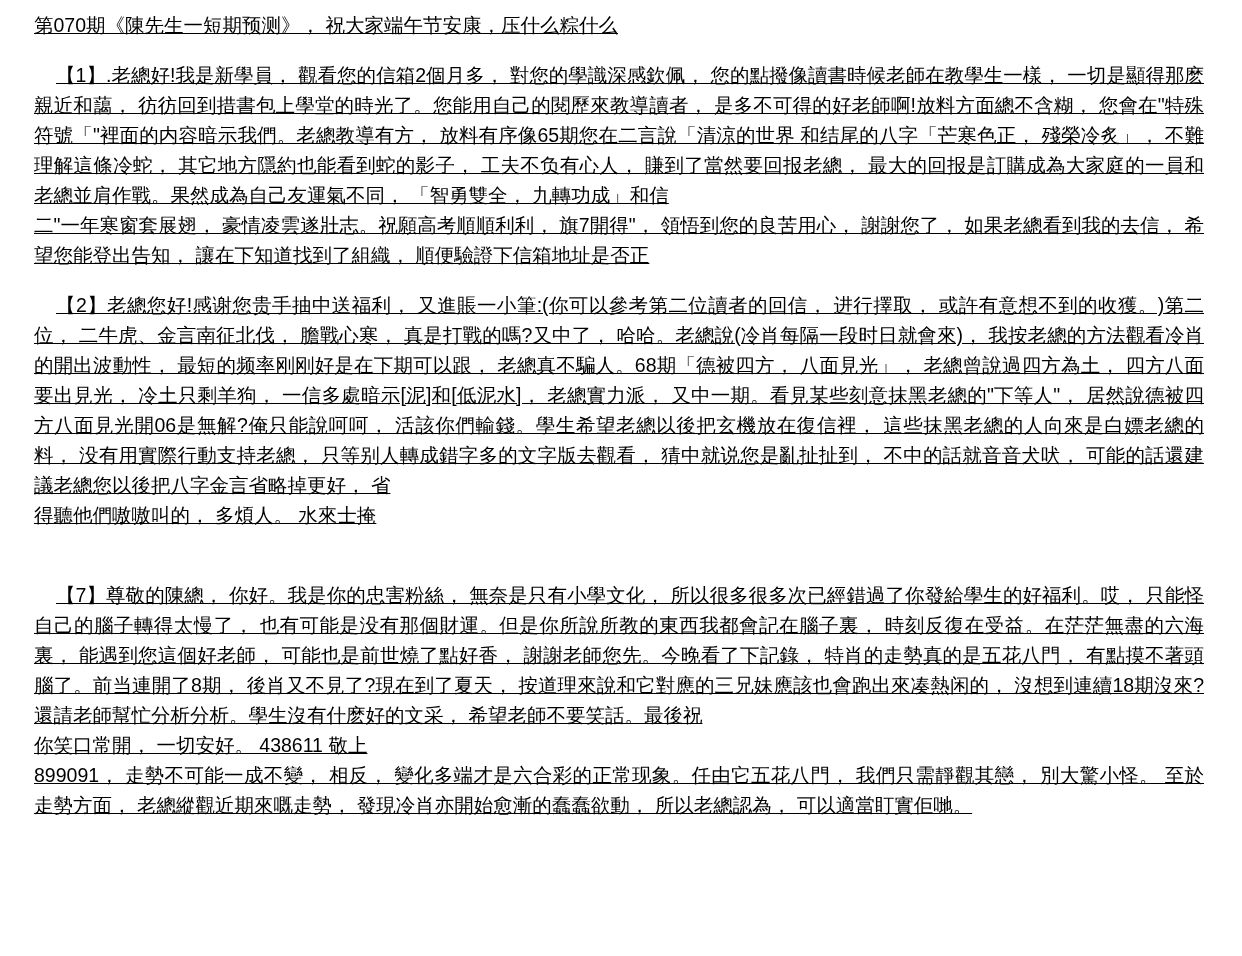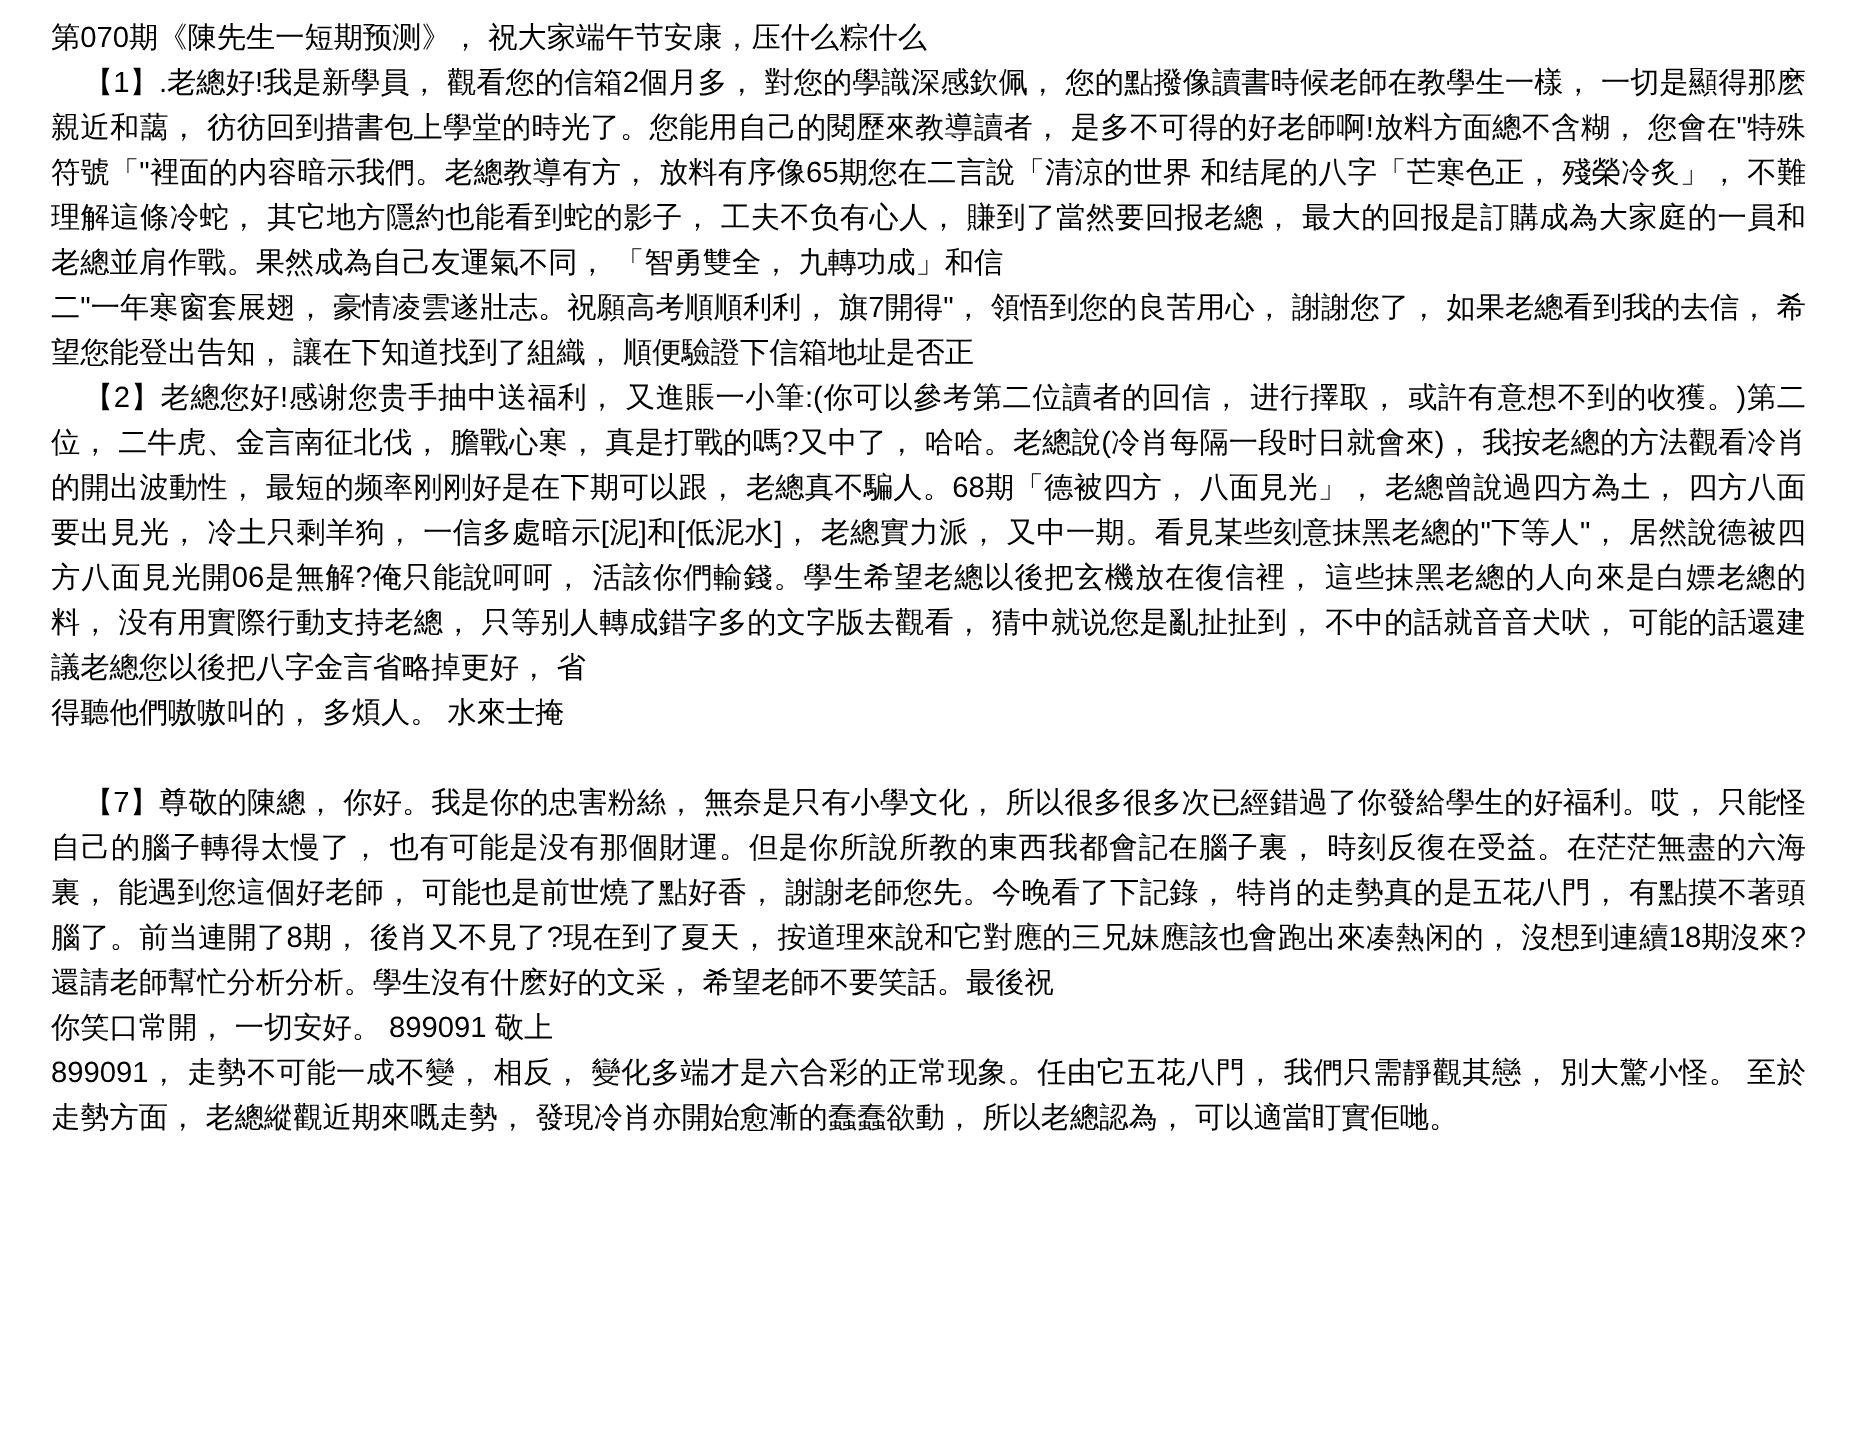--- a/index.html
+++ b/index.html
@@ -19,23 +19,25 @@
     padding: 10px 38px 10px 34px;
   }
   .para {
     font-size: 19.5px;
     line-height: 30px;
     text-align: justify;
     text-justify: inter-character;
     margin: 0 0 0 0;
     letter-spacing: 0px;
     word-break: break-word;
+    text-decoration: underline;
   }
   .indent {
     text-indent: 22px;
+    margin-top: 20px;
   }
   .spacer {
     height: 30px;
   }
 </style>
 </head>
 <body>
 
 <div class="page">
 
@@ -49,17 +51,17 @@
 
   <p class="para indent">【2】老總您好!感谢您贵手抽中送福利， 又進賬一小筆:(你可以參考第二位讀者的回信， 进行擇取， 或許有意想不到的收獲。)第二位， 二牛虎、金言南征北伐， 膽戰心寒， 真是打戰的嗎?又中了， 哈哈。老總說(冷肖每隔一段时日就會來)， 我按老總的方法觀看冷肖的開出波動性， 最短的频率刚刚好是在下期可以跟， 老總真不騙人。68期「德被四方， 八面見光」， 老總曾說過四方為土， 四方八面要出見光， 冷土只剩羊狗， 一信多處暗示[泥]和[低泥水]， 老總實力派， 又中一期。看見某些刻意抹黑老總的"下等人"， 居然說德被四方八面見光開06是無解?俺只能說呵呵， 活該你們輸錢。學生希望老總以後把玄機放在復信裡， 這些抹黑老總的人向來是白嫖老總的料， 没有用實際行動支持老總， 只等别人轉成錯字多的文字版去觀看， 猜中就说您是亂扯扯到， 不中的話就音音犬吠， 可能的話還建議老總您以後把八字金言省略掉更好， 省</p>
 
   <p class="para">得聽他們嗷嗷叫的， 多煩人。 水來士掩</p>
 
 
   <div class="spacer"></div>
 
   <p class="para indent">【7】尊敬的陳總， 你好。我是你的忠害粉絲， 無奈是只有小學文化， 所以很多很多次已經錯過了你發給學生的好福利。哎， 只能怪自己的腦子轉得太慢了， 也有可能是没有那個財運。但是你所說所教的東西我都會記在腦子裏， 時刻反復在受益。在茫茫無盡的六海裏， 能遇到您這個好老師， 可能也是前世燒了點好香， 謝謝老師您先。今晚看了下記錄， 特肖的走勢真的是五花八門， 有點摸不著頭腦了。前当連開了8期， 後肖又不見了?現在到了夏天， 按道理來說和它對應的三兄妹應該也會跑出來凑熱闲的， 沒想到連續18期沒來?還請老師幫忙分析分析。學生沒有什麽好的文采， 希望老師不要笑話。最後祝</p>
 
-  <p class="para">你笑口常開， 一切安好。 899091 敬上</p>
+  <p class="para">你笑口常開， 一切安好。 438611 敬上</p>
 
   <p class="para">899091， 走勢不可能一成不變， 相反， 變化多端才是六合彩的正常现象。任由它五花八門， 我們只需靜觀其戀， 別大驚小怪。 至於走勢方面， 老總縱觀近期來嘅走勢， 發現冷肖亦開始愈漸的蠢蠢欲動， 所以老總認為， 可以適當盯實佢哋。</p>
 
 </div>
 
 </body></html>

